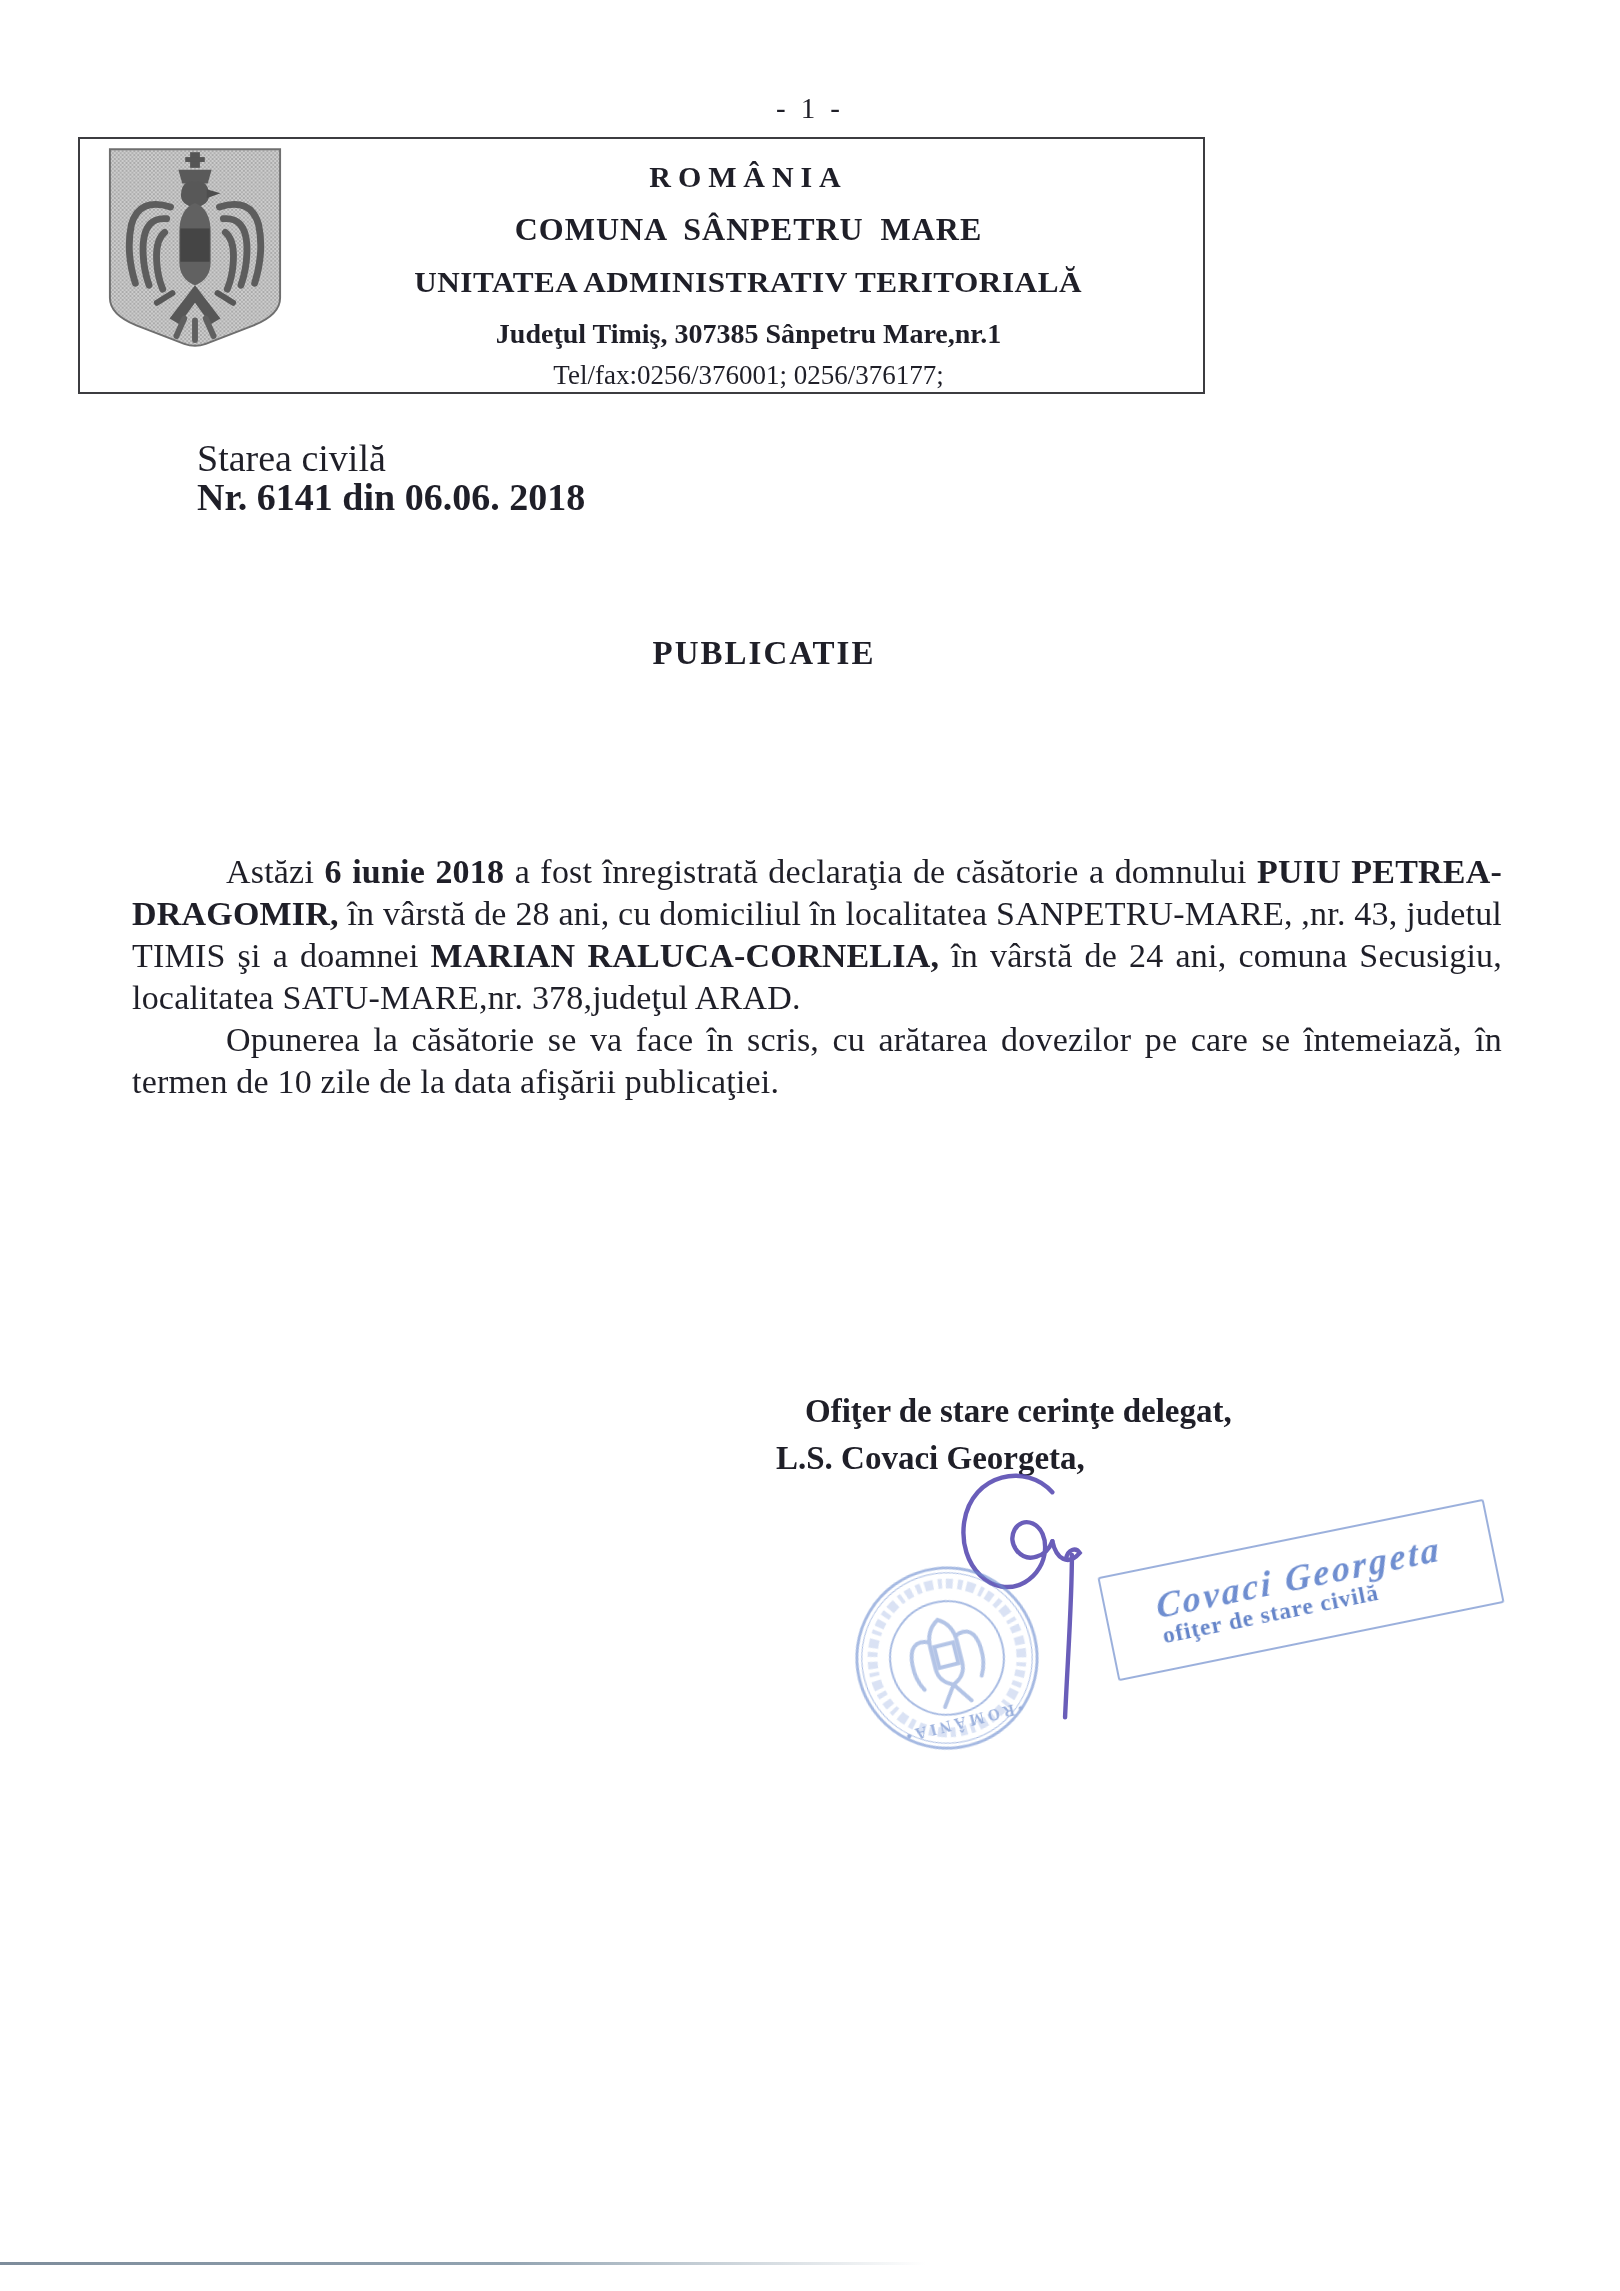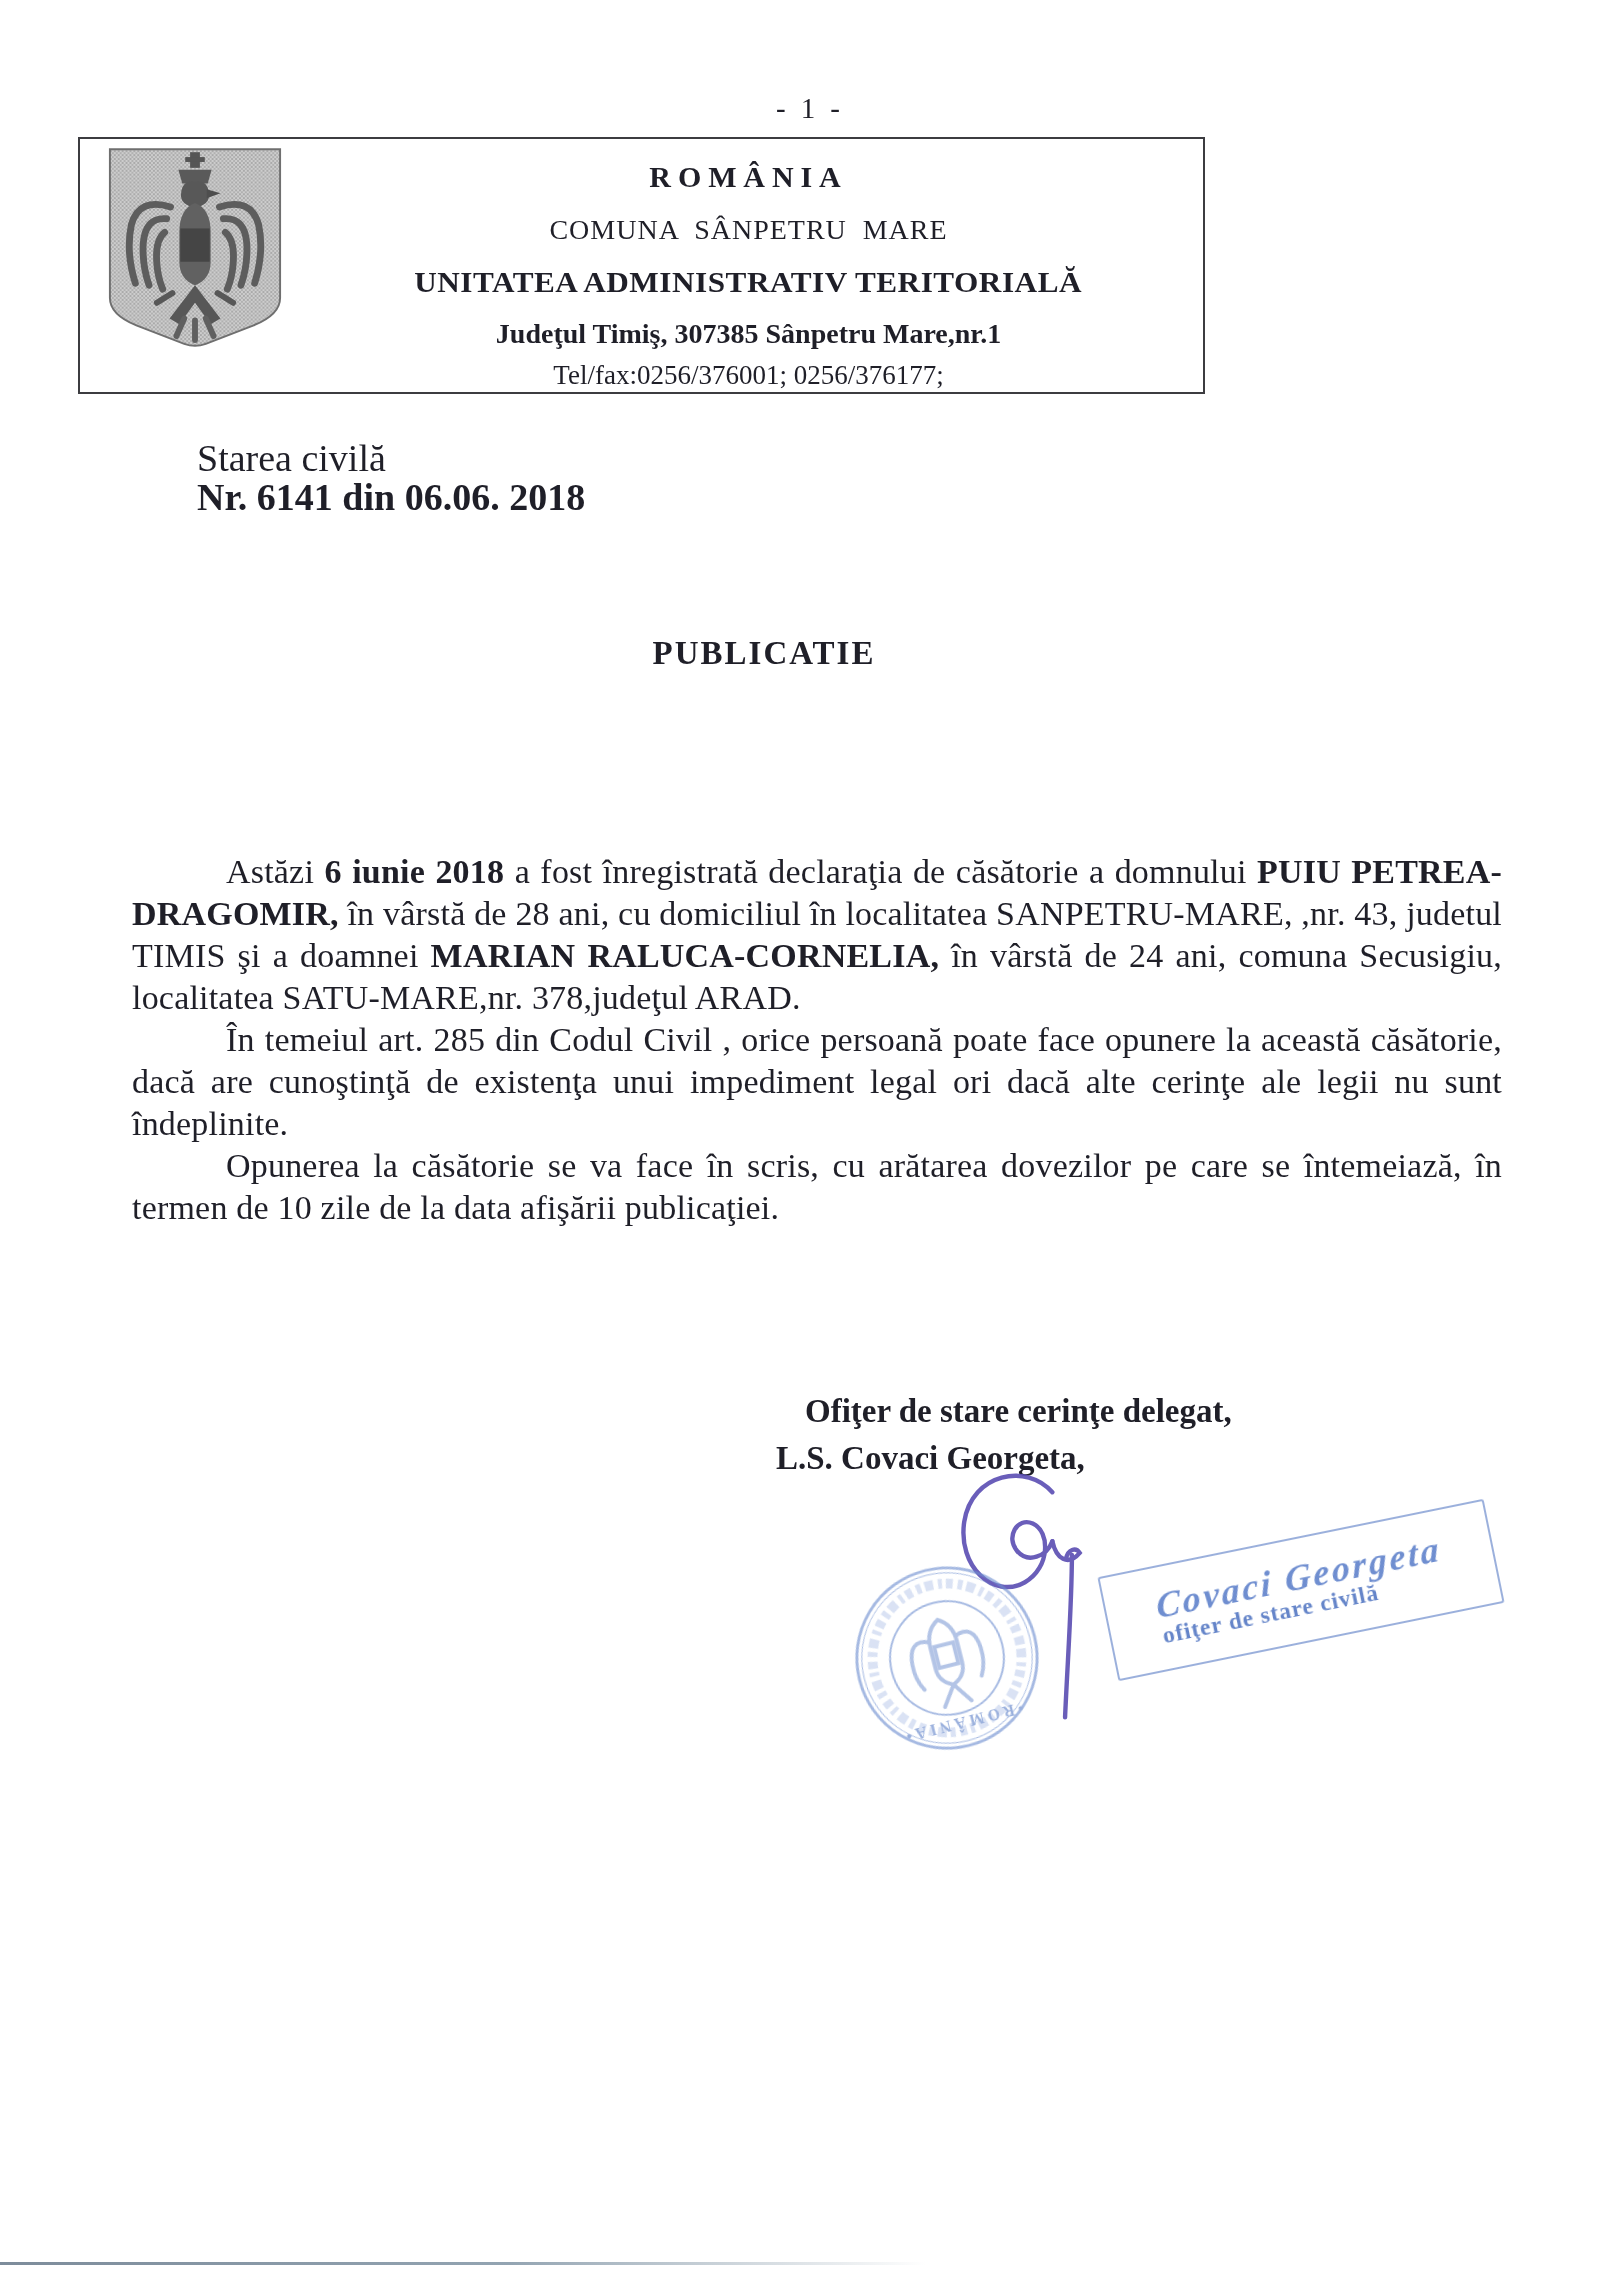--- a/index.html
+++ b/index.html
@@ -13,21 +13,21 @@
   .pageno{position:absolute;top:92px;left:0;width:1620px;text-align:center;
     font-size:29px;letter-spacing:3.9px;}
   
   .hbox{position:absolute;left:78px;top:137px;width:1127px;height:257px;
     border:2px solid #3c3c40;box-sizing:border-box;}
   .arms{position:absolute;left:25.5px;top:6.9px;width:178px;height:207px;}
   .hcol{position:absolute;left:225px;top:0;width:887px;height:100%;
     display:flex;flex-direction:column;align-items:center;justify-content:flex-end;
     padding-top:9.8px;box-sizing:border-box;}
   .h-country{font-weight:bold;font-size:30px;letter-spacing:6.9px;line-height:39px;}
-  .h-commune{font-weight:normal;font-size:28px;letter-spacing:1px;word-spacing:7.8px;line-height:39px;margin-top:14.7px;}
+  .h-commune{font-weight:bold;font-size:32px;letter-spacing:1px;word-spacing:7.8px;line-height:39px;margin-top:14.7px;}
   .h-entity{font-weight:bold;font-size:30px;letter-spacing:0.5px;line-height:39px;margin-top:12.7px;transform:scaleX(1.04);}
   .h-address{font-weight:bold;font-size:28px;line-height:35px;margin-top:15px;}
   .h-phone{font-size:27px;line-height:33px;margin-top:8px;}
   
   .refblock{position:absolute;left:197px;top:439px;font-size:38px;line-height:39px;}
   .ref-office{font-weight:normal;}
   .ref-number{font-weight:bold;}
   
   .doctitle{position:absolute;left:132px;top:635px;width:1264px;text-align:center;
     font-weight:bold;font-size:33px;letter-spacing:2px;}
@@ -113,21 +113,20 @@
 
   <div class="refblock">
     <div class="ref-office">Starea civilă</div>
     <div class="ref-number">Nr. 6141  din 06.06. 2018</div>
   </div>
 
   <div class="doctitle">PUBLICATIE</div>
 
   <div class="bodytext">
     <p><span>Astăzi </span><span class="b">6 iunie 2018</span><span> a fost înregistrată declaraţia de căsătorie a domnului </span><span class="b">PUIU PETREA-DRAGOMIR,</span><span> în vârstă de 28 ani, cu domiciliul în localitatea SANPETRU-MARE, ,nr. 43, judetul TIMIS şi a doamnei </span><span class="b">MARIAN RALUCA-CORNELIA,</span><span> în vârstă de 24 ani, comuna Secusigiu, localitatea SATU-MARE,nr. 378,judeţul ARAD.</span></p>
-    <p><span>În temeiul art. 285 din Codul Civil , orice persoană poate face opunere la această căsătorie, dacă are cunoştinţă de existenţa unui impediment legal ori dacă alte cerinţe ale legii nu sunt îndeplinite.</span></p>
     <p><span>Opunerea la căsătorie se va face în scris, cu arătarea dovezilor pe care se întemeiază, în termen de 10 zile de la data afişării publicaţiei.</span></p>
   </div>
 
   <div class="sig">
     <div class="l1">Ofiţer de stare cerinţe delegat,</div>
     <div class="l2">L.S. Covaci Georgeta,</div>
   </div>
 
   <svg class="handsig" viewBox="0 0 190 280" aria-hidden="true">
     <g stroke="#5a4db2" stroke-width="4.5" fill="none" stroke-linecap="round" opacity="0.9">

